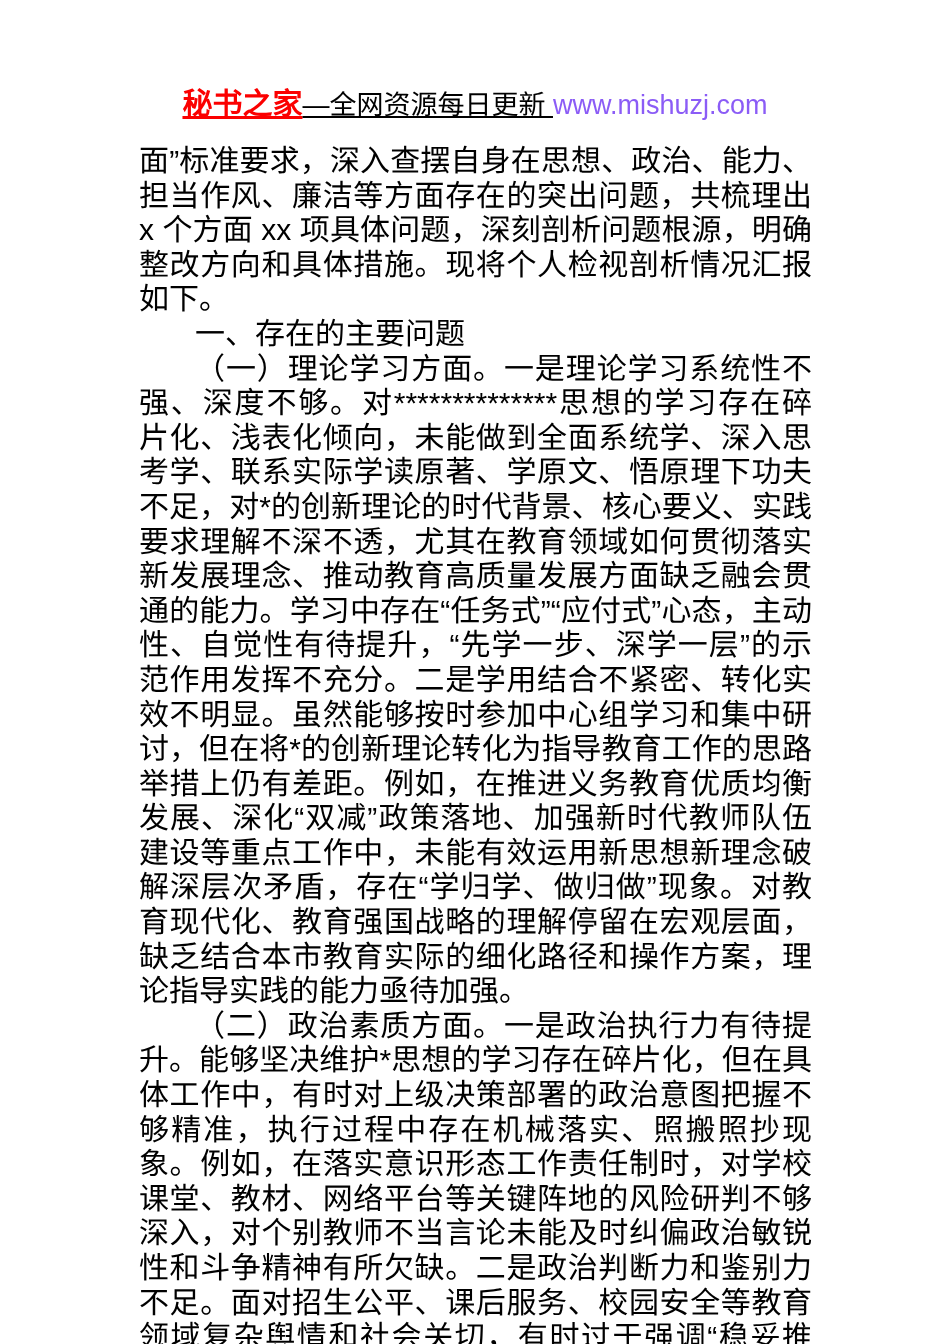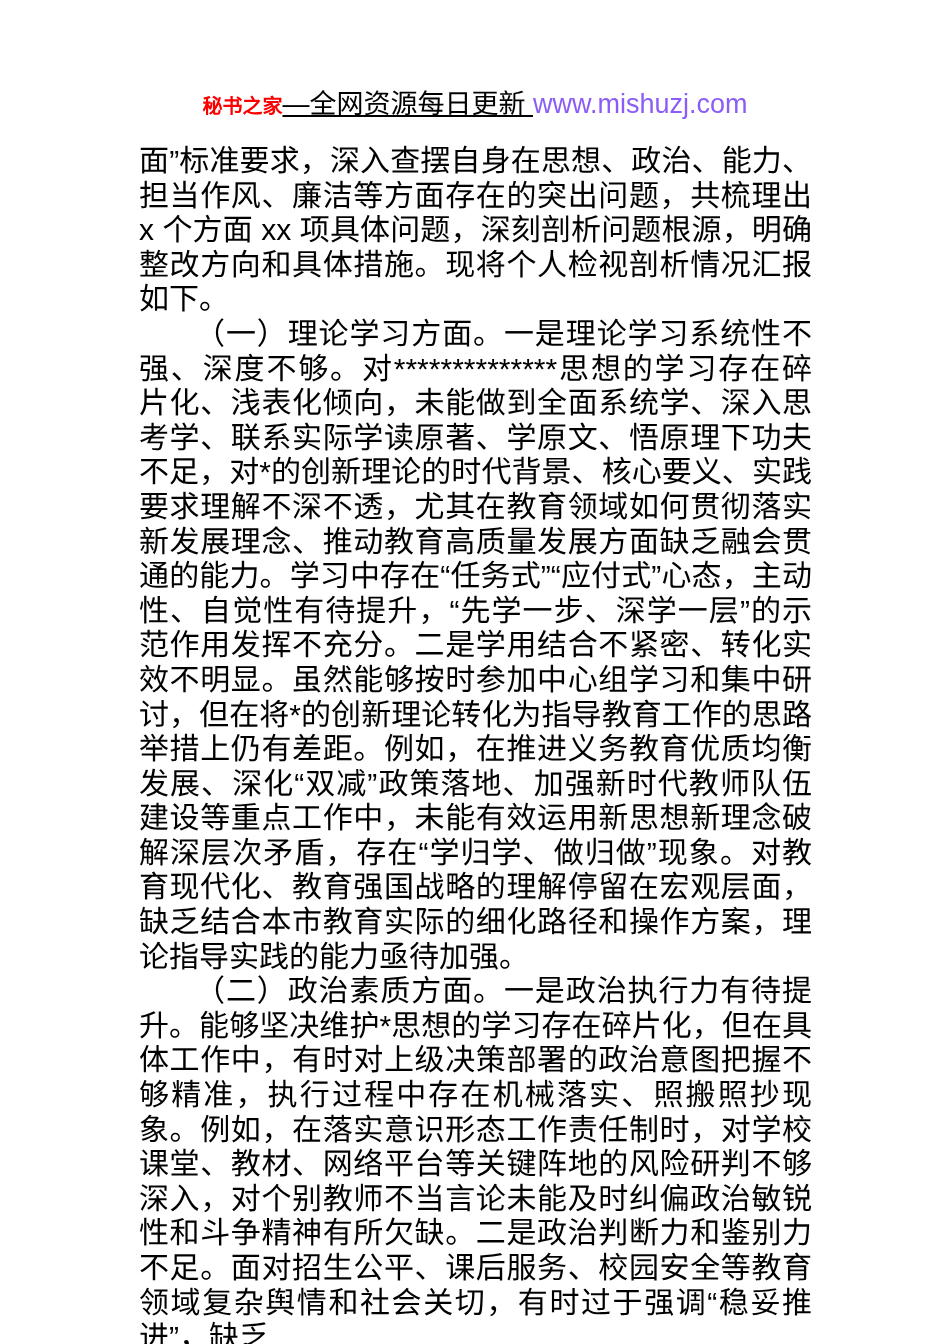--- a/index.html
+++ b/index.html
@@ -17,21 +17,22 @@
     top: 88px;
     left: 0;
     width: 100%;
     text-align: center;
     font-size: 27px;
     line-height: 32px;
     white-space: nowrap;
   }
   .brand {
     font-weight: 700;
-    font-size: 20px;
+    font-size: 30px;
+    text-decoration: underline;
   }
   .tagline {
     font-weight: 400;
     text-decoration: underline;
   }
   .url {
     font-weight: 400;
   }
   .doc-body {
     position: absolute;
@@ -50,17 +51,18 @@
 <body>
 
 <div class="page" style="background: rgb(255, 255, 255);">
 
   <div class="site-header">
     <span class="brand" style="color: rgb(251, 0, 0);">秘书之家</span><span class="tagline" style="color: rgb(0, 0, 0);">—全网资源每日更新 </span><span class="url" style="color: #8b5cf6;">www.mishuzj.com</span>
   </div>
 
   <div class="doc-body">
       <div class="para">面”标准要求，深入查摆自身在思想、政治、能力、担当作风、廉洁等方面存在的突出问题，共梳理出 x 个方面 xx 项具体问题，深刻剖析问题根源，明确整改方向和具体措施。现将个人检视剖析情况汇报如下。</div>
+      <div class="para indent">一、存在的主要问题</div>
       <div class="para indent">（一）理论学习方面。一是理论学习系统性不强、深度不够。对**************思想的学习存在碎片化、浅表化倾向，未能做到全面系统学、深入思考学、联系实际学读原著、学原文、悟原理下功夫不足，对*的创新理论的时代背景、核心要义、实践要求理解不深不透，尤其在教育领域如何贯彻落实新发展理念、推动教育高质量发展方面缺乏融会贯通的能力。学习中存在“任务式”“应付式”心态，主动性、自觉性有待提升，“先学一步、深学一层”的示范作用发挥不充分。二是学用结合不紧密、转化实效不明显。虽然能够按时参加中心组学习和集中研讨，但在将*的创新理论转化为指导教育工作的思路举措上仍有差距。例如，在推进义务教育优质均衡发展、深化“双减”政策落地、加强新时代教师队伍建设等重点工作中，未能有效运用新思想新理念破解深层次矛盾，存在“学归学、做归做”现象。对教育现代化、教育强国战略的理解停留在宏观层面，缺乏结合本市教育实际的细化路径和操作方案，理论指导实践的能力亟待加强。</div>
       <div class="para indent">（二）政治素质方面。一是政治执行力有待提升。能够坚决维护*思想的学习存在碎片化，但在具体工作中，有时对上级决策部署的政治意图把握不够精准，执行过程中存在机械落实、照搬照抄现象。例如，在落实意识形态工作责任制时，对学校课堂、教材、网络平台等关键阵地的风险研判不够深入，对个别教师不当言论未能及时纠偏政治敏锐性和斗争精神有所欠缺。二是政治判断力和鉴别力不足。面对招生公平、课后服务、校园安全等教育领域复杂舆情和社会关切，有时过于强调“稳妥推进”，缺乏</div>
     </div>
 
 </div>
 
 </body></html>

